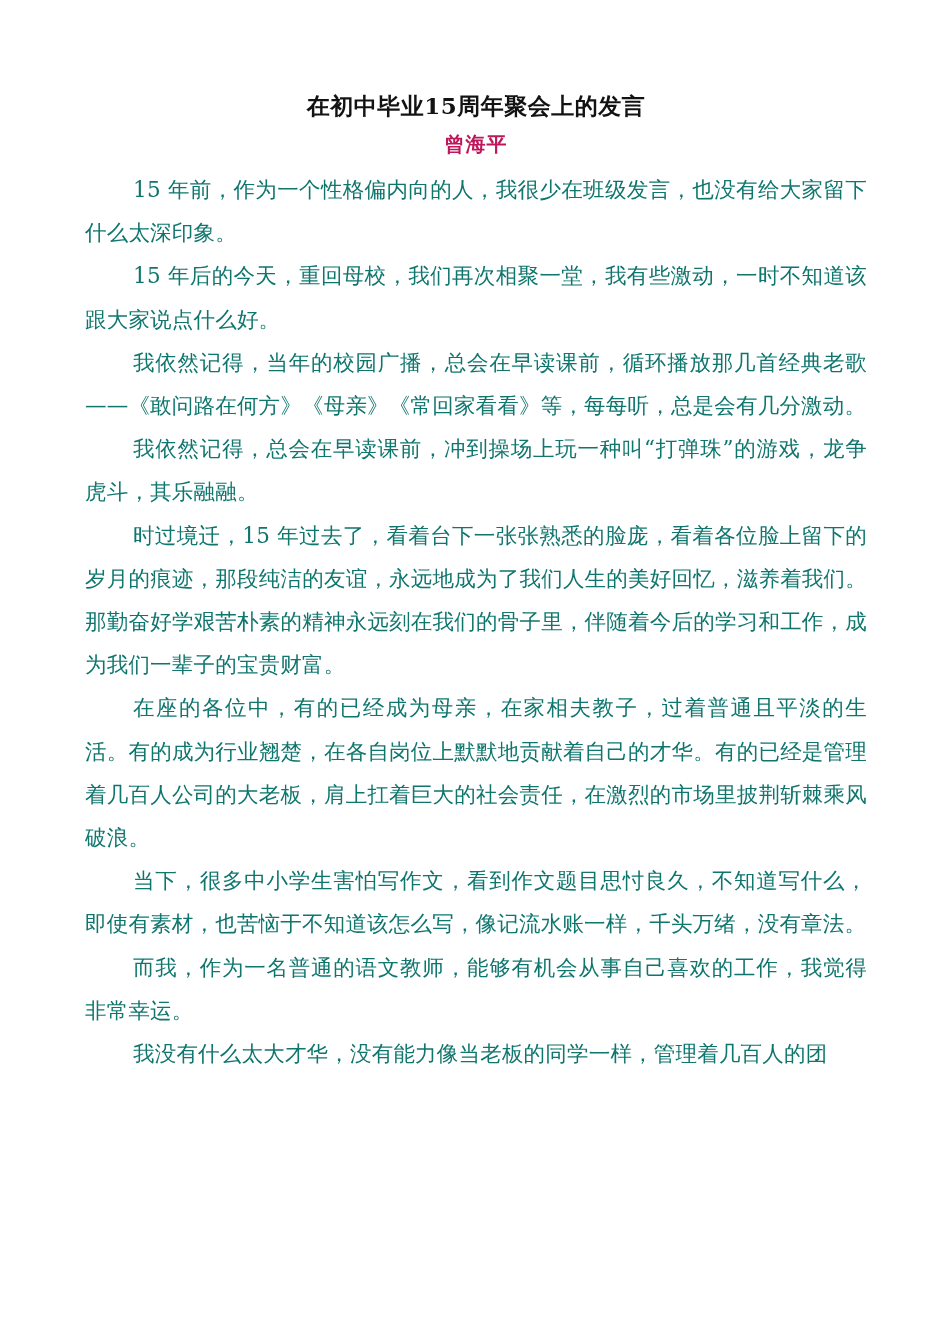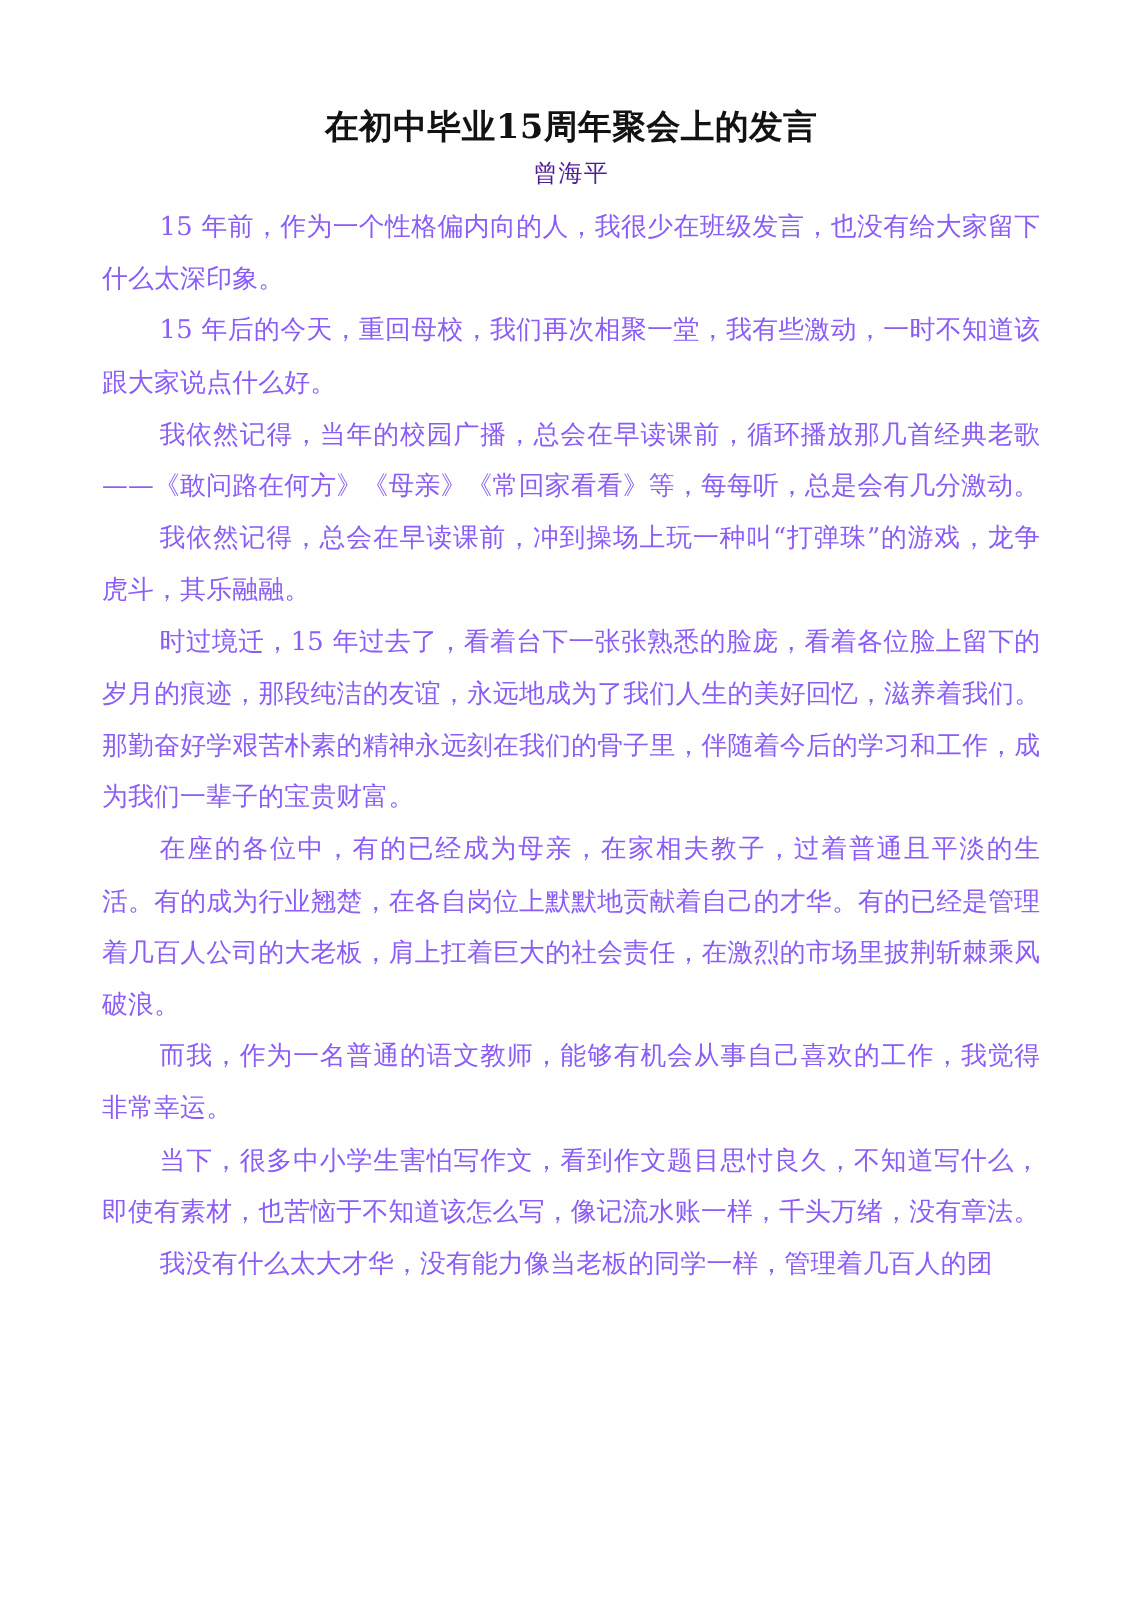--- a/index.html
+++ b/index.html
@@ -21,66 +21,66 @@
   }
   .doc-body {
     position: absolute;
     left: 85px;
     top: 86px;
     width: 782px;
   }
   .doc-title {
     font-family: "DejaVu Serif", "Liberation Serif", serif;
     font-weight: bold;
-    font-size: 28px;
+    font-size: 23px;
     line-height: 40px;
     text-align: center;
     letter-spacing: 0.5px;
     margin: 0 0 0 0;
     color: #121212;
     white-space: nowrap;
   }
   .doc-author {
     font-family: "DejaVu Serif", "Liberation Serif", serif;
-    font-weight: normal;
+    font-weight: bold;
     font-size: 20px;
     line-height: 36px;
     text-align: center;
     margin: 0 0 6px 0;
-    color: #4c1d95;
+    color: #be185d;
     letter-spacing: 1px;
   }
   .para {
     font-family: "DejaVu Serif", "Liberation Serif", serif;
     font-size: 21.5px;
     line-height: 43.2px;
     text-align: justify;
     text-align-last: left;
     text-justify: inter-character;
     margin: 0;
     text-indent: 48px;
-    color: #8b5cf6;
+    color: #0f766e;
     letter-spacing: 0.2px;
     word-break: break-all;
   }
 </style>
 </head>
 <body>
 
 <div class="page">
   <div class="doc-body">
 
     <h1 class="doc-title">在初中毕业15周年聚会上的发言</h1>
 
     <div class="doc-author">曾海平</div>
 
     <p class="para">15 年前，作为一个性格偏内向的人，我很少在班级发言，也没有给大家留下什么太深印象。</p>
     <p class="para">15 年后的今天，重回母校，我们再次相聚一堂，我有些激动，一时不知道该跟大家说点什么好。</p>
     <p class="para">我依然记得，当年的校园广播，总会在早读课前，循环播放那几首经典老歌——《敢问路在何方》《母亲》《常回家看看》等，每每听，总是会有几分激动。</p>
     <p class="para">我依然记得，总会在早读课前，冲到操场上玩一种叫“打弹珠”的游戏，龙争虎斗，其乐融融。</p>
     <p class="para">时过境迁，15 年过去了，看着台下一张张熟悉的脸庞，看着各位脸上留下的岁月的痕迹，那段纯洁的友谊，永远地成为了我们人生的美好回忆，滋养着我们。那勤奋好学艰苦朴素的精神永远刻在我们的骨子里，伴随着今后的学习和工作，成为我们一辈子的宝贵财富。</p>
     <p class="para">在座的各位中，有的已经成为母亲，在家相夫教子，过着普通且平淡的生活。有的成为行业翘楚，在各自岗位上默默地贡献着自己的才华。有的已经是管理着几百人公司的大老板，肩上扛着巨大的社会责任，在激烈的市场里披荆斩棘乘风破浪。</p>
+    <p class="para">当下，很多中小学生害怕写作文，看到作文题目思忖良久，不知道写什么，即使有素材，也苦恼于不知道该怎么写，像记流水账一样，千头万绪，没有章法。</p>
     <p class="para">而我，作为一名普通的语文教师，能够有机会从事自己喜欢的工作，我觉得非常幸运。</p>
-    <p class="para">当下，很多中小学生害怕写作文，看到作文题目思忖良久，不知道写什么，即使有素材，也苦恼于不知道该怎么写，像记流水账一样，千头万绪，没有章法。</p>
     <p class="para">我没有什么太大才华，没有能力像当老板的同学一样，管理着几百人的团</p>
 
   </div>
 </div>
 
 </body></html>

